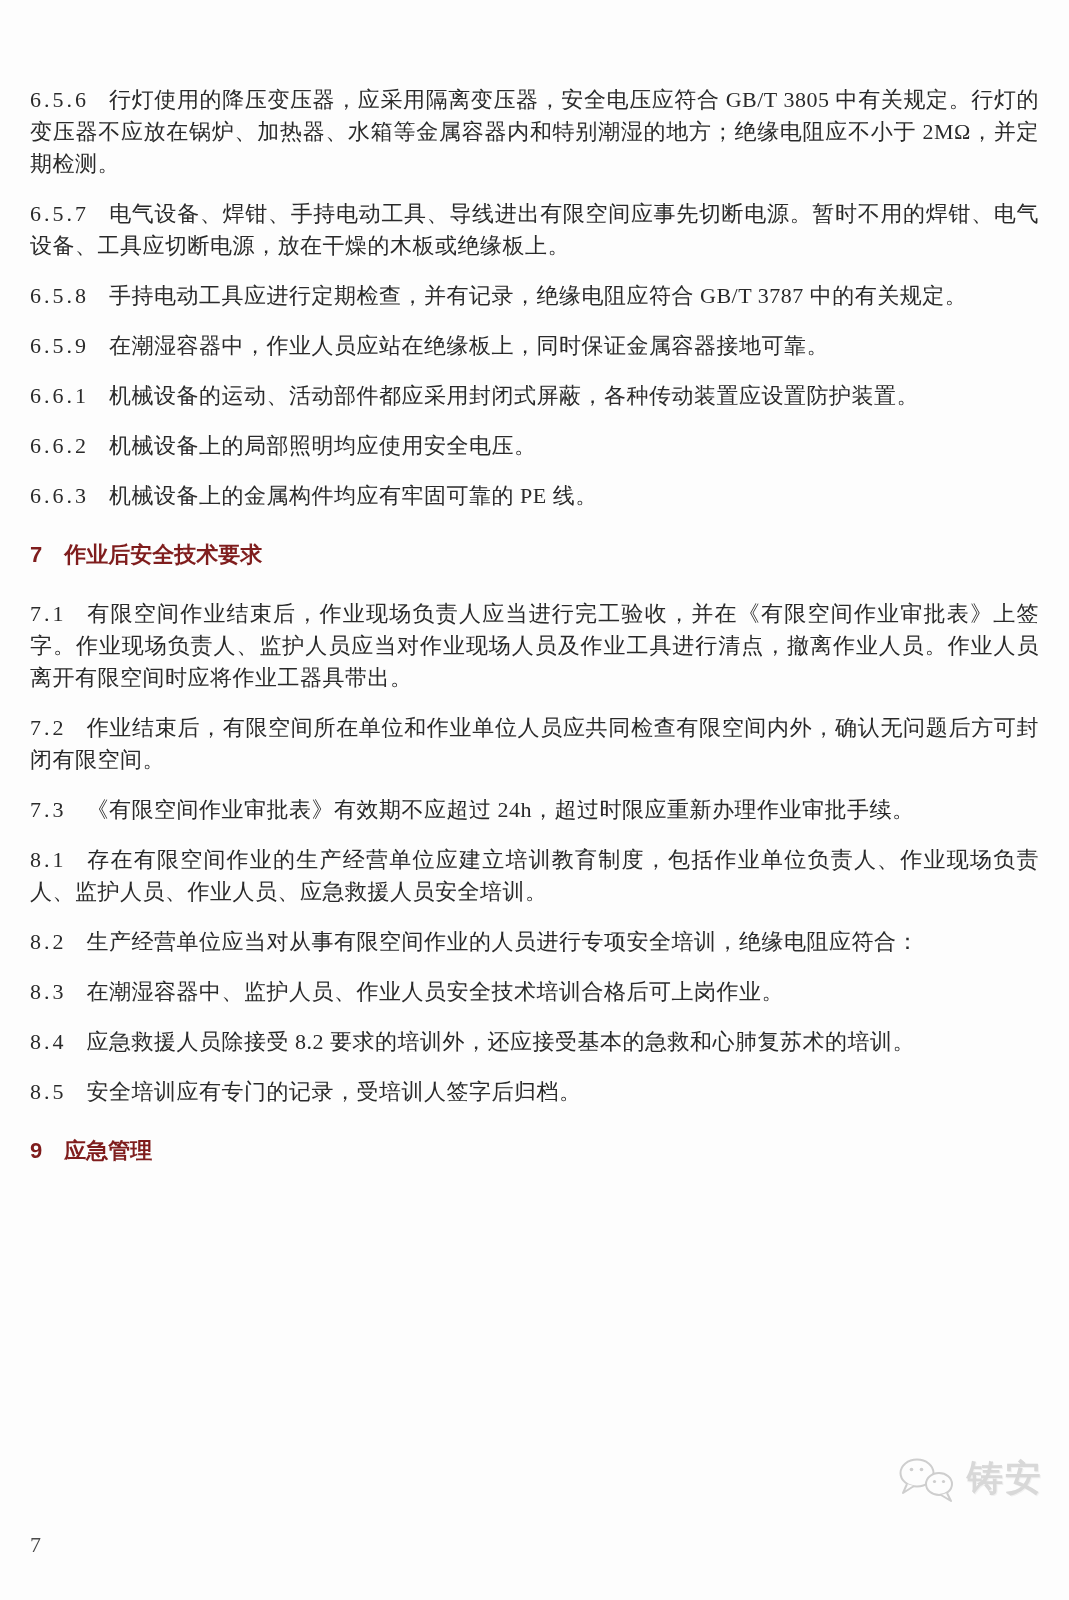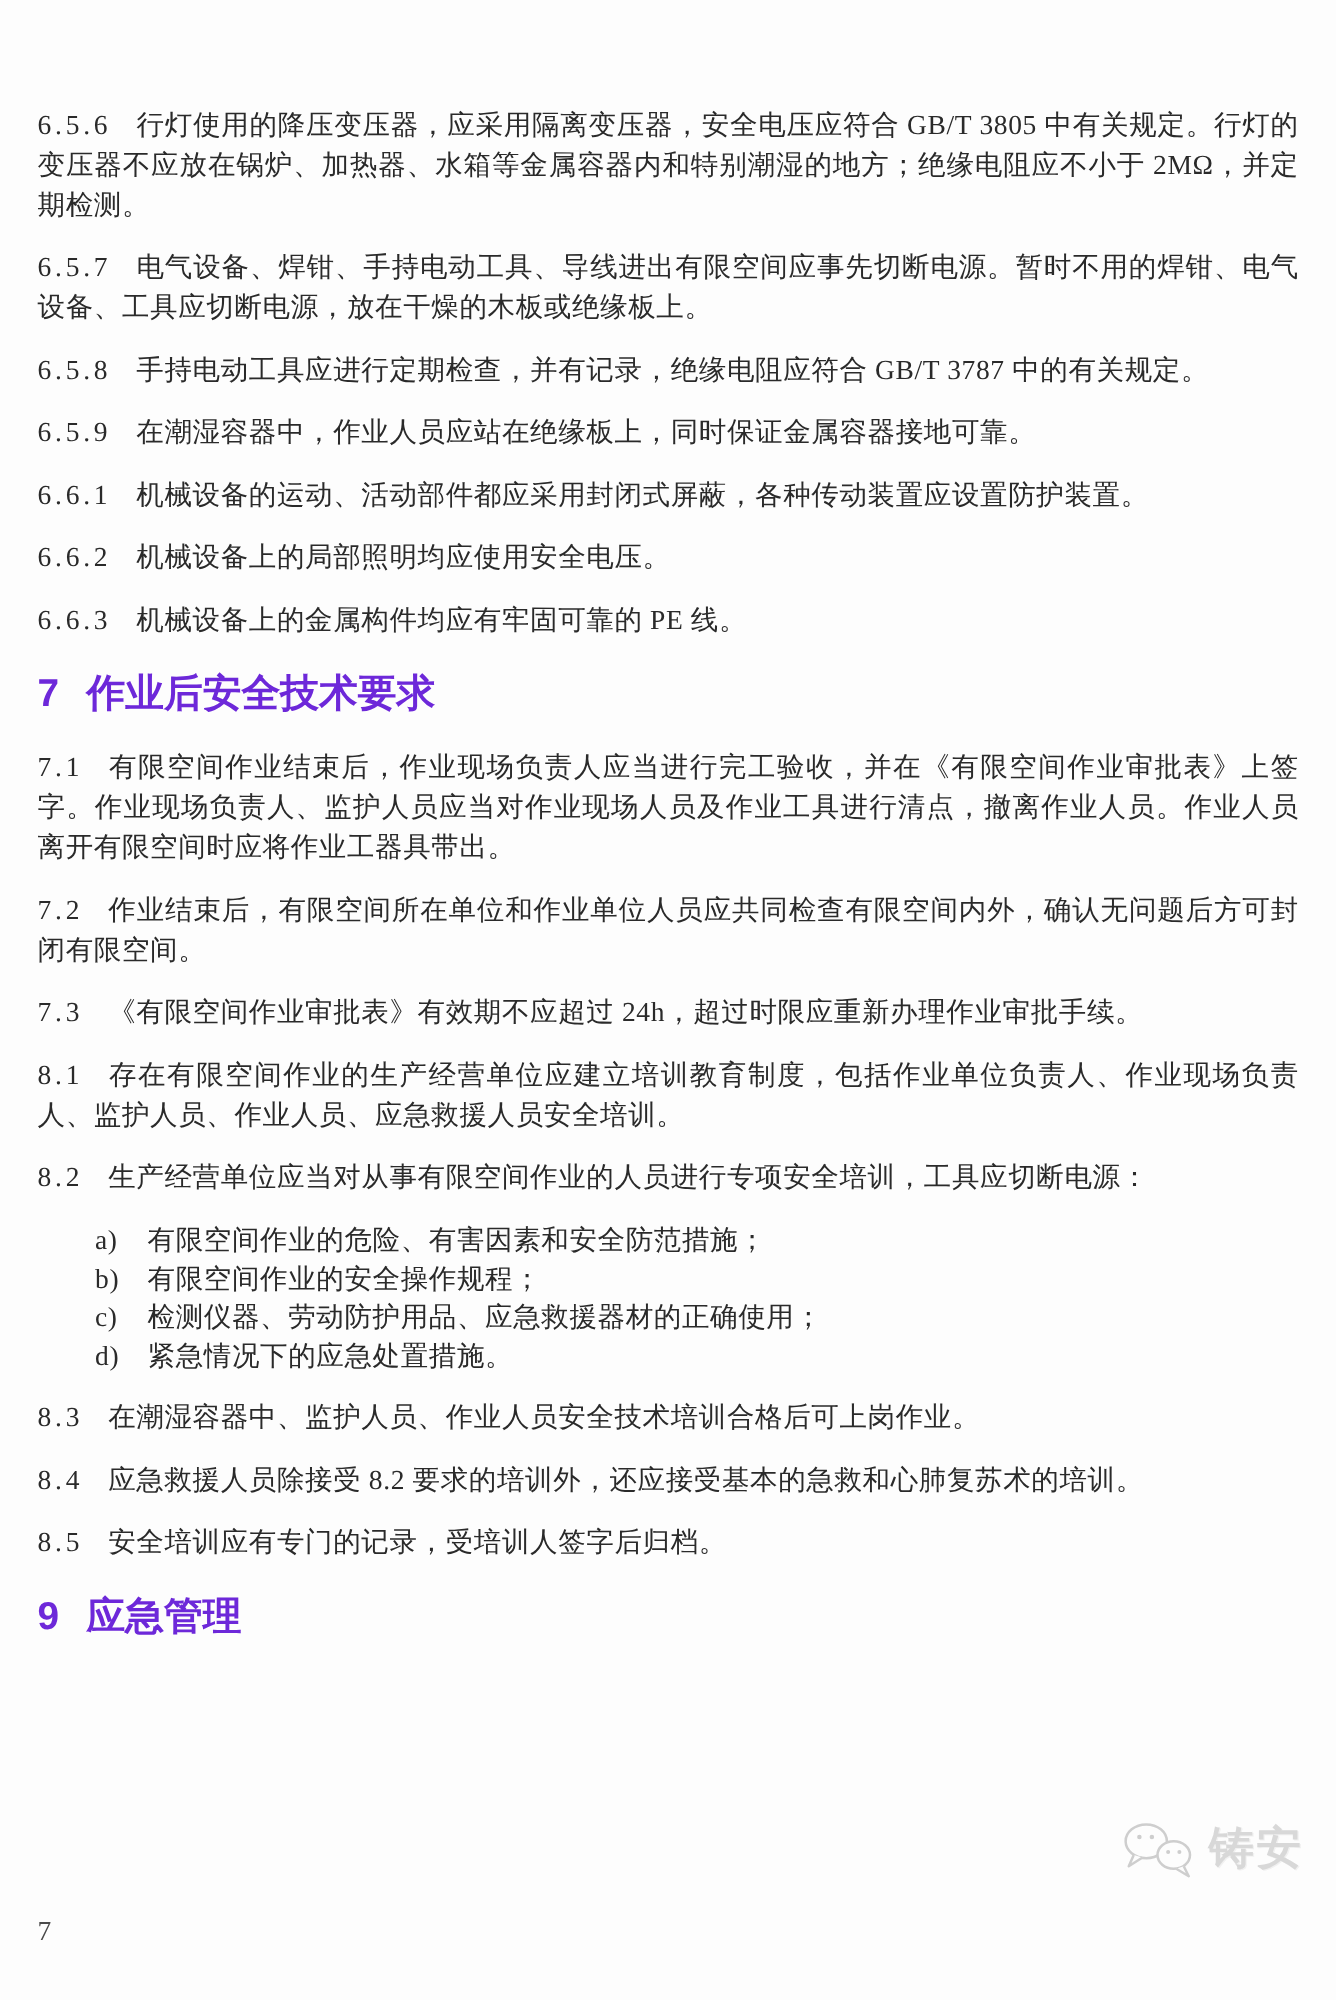--- a/index.html
+++ b/index.html
@@ -33,24 +33,24 @@
     font-family: "Liberation Sans", "DejaVu Sans", sans-serif;
     font-weight: bold;
     font-size: 22px;
     line-height: 34px;
     margin: 4px 0 18px 0;
     color: #1f1f1f;
   }
   .bighead {
     font-family: "Liberation Sans", "DejaVu Sans", sans-serif;
     font-weight: bold;
-    font-size: 31px;
+    font-size: 22px;
     line-height: 34px;
     margin: 26px 0 26px 0;
-    color: #6d28d9;
+    color: #7f1d1d;
   }
   .subhead .hnum, .bighead .hnum {
     letter-spacing: 4px;
     margin-right: 18px;
     white-space: nowrap;
   }
   .list { margin: 0 0 18px 0; }
   .list-item {
     font-size: 22px;
     line-height: 31px;
@@ -114,28 +114,22 @@
 
   <p class="para"><span class="num">7.1</span><span>有限空间作业结束后，作业现场负责人应当进行完工验收，并在《有限空间作业审批表》上签字。作业现场负责人、监护人员应当对作业现场人员及作业工具进行清点，撤离作业人员。作业人员离开有限空间时应将作业工器具带出。</span></p>
 
   <p class="para"><span class="num">7.2</span><span>作业结束后，有限空间所在单位和作业单位人员应共同检查有限空间内外，确认无问题后方可封闭有限空间。</span></p>
 
   <p class="para"><span class="num">7.3</span><span>《有限空间作业审批表》有效期不应超过 24h，超过时限应重新办理作业审批手续。</span></p>
 
 
   <p class="para"><span class="num">8.1</span><span>存在有限空间作业的生产经营单位应建立培训教育制度，包括作业单位负责人、作业现场负责人、监护人员、作业人员、应急救援人员安全培训。</span></p>
 
-  <p class="para"><span class="num">8.2</span><span>生产经营单位应当对从事有限空间作业的人员进行专项安全培训，工具应切断电源：</span></p>
+  <p class="para"><span class="num">8.2</span><span>生产经营单位应当对从事有限空间作业的人员进行专项安全培训，绝缘电阻应符合：</span></p>
 
-  <div class="list">
-    <p class="list-item"><span class="marker">a)</span><span>有限空间作业的危险、有害因素和安全防范措施；</span></p>
-    <p class="list-item"><span class="marker">b)</span><span>有限空间作业的安全操作规程；</span></p>
-    <p class="list-item"><span class="marker">c)</span><span>检测仪器、劳动防护用品、应急救援器材的正确使用；</span></p>
-    <p class="list-item"><span class="marker">d)</span><span>紧急情况下的应急处置措施。</span></p>
-  </div>
 
   <p class="para"><span class="num">8.3</span><span>在潮湿容器中、监护人员、作业人员安全技术培训合格后可上岗作业。</span></p>
 
   <p class="para"><span class="num">8.4</span><span>应急救援人员除接受 8.2 要求的培训外，还应接受基本的急救和心肺复苏术的培训。</span></p>
 
   <p class="para"><span class="num">8.5</span><span>安全培训应有专门的记录，受培训人签字后归档。</span></p>
 
   <h2 class="bighead"><span class="hnum">9</span><span>应急管理</span></h2>
 
 </div>

